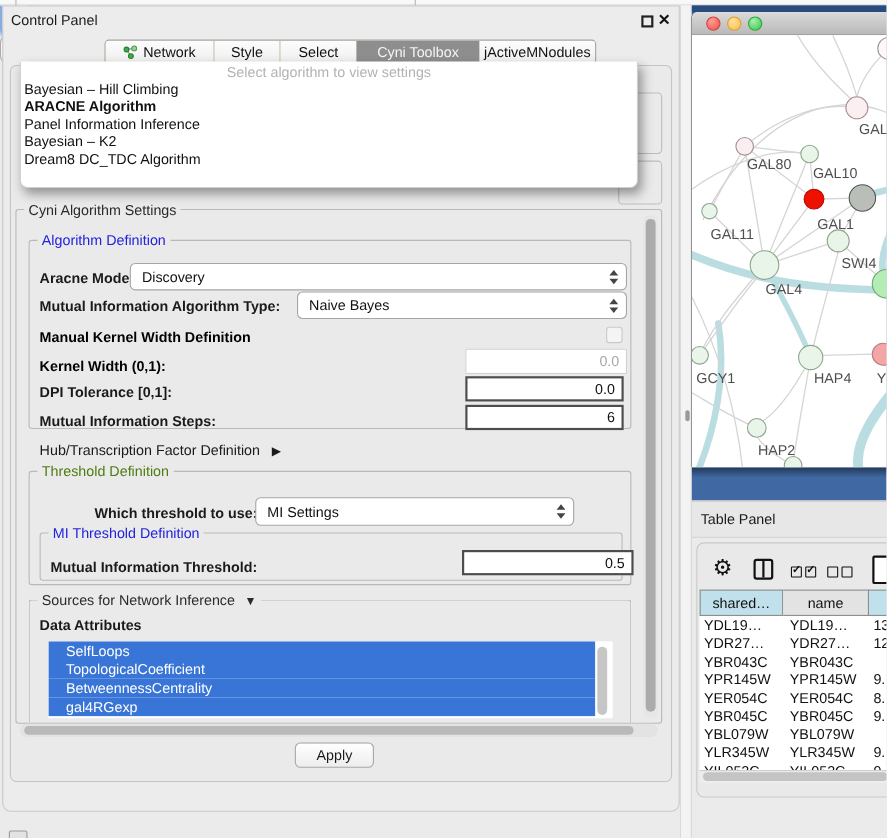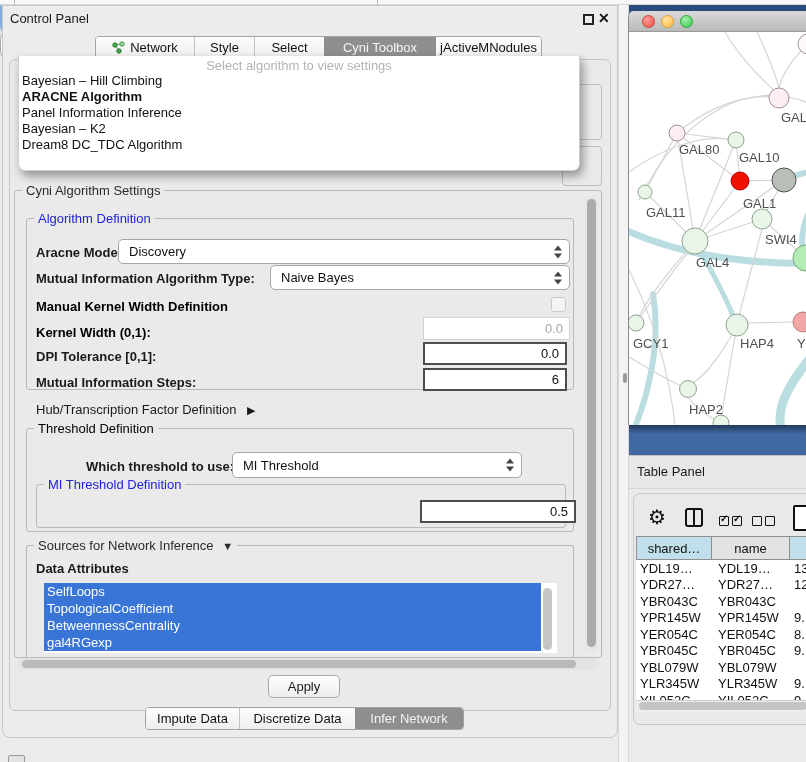--- a/index.html
+++ b/index.html
@@ -30,34 +30,34 @@
   .popup .item{height:16px;line-height:16px;font-size:13px;color:#111;padding-left:3px;white-space:nowrap}
   .popup .item.hl{font-weight:bold}
   
   .frag-grp{position:absolute;border:1px solid #bdbdbd;border-radius:4px;z-index:1}
   .frag-combo1{left:566px;top:96px;width:29px;height:31px;border:2px solid #85aede;border-radius:6px;background:#fbfdff;box-shadow:0 0 4px 1px rgba(96,150,220,.8);z-index:2}
   .frag-combo2{left:542px;top:152px;width:50px;height:28px;border:1px solid #ababab;border-radius:8px;background:#fcfcfc;z-index:2}
   
   .grp{position:absolute;border:1px solid #b9b9b9;border-radius:3px}
   .grp-title{position:absolute;background:#eaeaea;padding:0 4px;font-size:13px;white-space:nowrap}
   .t-blue{color:#2222dd}
-  .t-green{color:#000000}
+  .t-green{color:#4d7c0f}
   .t-dark{color:#2b2b2b}
   
   .combo{position:absolute;background:#fff;border:1px solid #a6a6a6;border-radius:5px;display:flex;align-items:center;padding-left:10px;font-size:13px;color:#111}
   .spin{position:absolute;right:7px;top:50%;transform:translateY(-50%);display:flex;flex-direction:column;align-items:center}
   .spin .up{width:0;height:0;border-left:4px solid transparent;border-right:4px solid transparent;border-bottom:5px solid #444;margin-bottom:3px}
   .spin .dn{width:0;height:0;border-left:4px solid transparent;border-right:4px solid transparent;border-top:5px solid #444}
   
   input.field{position:absolute;background:#fff;text-align:right;padding:0 6px;font-family:"Liberation Sans",sans-serif;font-size:13px;color:#111;border:2px solid #4d4d4d;border-radius:0}
   input.field.off{border:1px solid #d2d2d2;color:#a8a8a8}
   .checkbox{position:absolute;width:15px;height:15px;border:1px solid #c9c9c9;border-radius:3px;background:#f4f4f4}
   
   .attr-list{left:44px;top:583px;width:513px;height:70px;background:#fff;overflow:hidden}
-  .attr-item{height:17px;line-height:17px;background:#3875d7;color:#fff;font-size:13px;padding-left:3px;width:calc(100% - 16px)}
+  .attr-item{height:17px;line-height:17px;background:#3875d7;color:#fff;font-size:13px;padding-left:16px;width:calc(100% - 16px)}
   
   .sb-track-v{position:absolute;background:#e2e2e2;border-radius:5px}
   .sb-thumb{position:absolute;background:#ababab;border-radius:5px}
   .sb-thumb.light{background:#c6c6c6}
   
   .btn{position:absolute;display:flex;align-items:center;justify-content:center;background:linear-gradient(#ffffff,#ededed);border:1px solid #a8a8a8;border-radius:5px;font-size:13px;color:#1a1a1a}
   
   #right{position:absolute;left:618px;top:0;width:212px;height:762px;overflow:hidden}
   .divider{position:absolute;left:0;top:5px;width:11px;height:757px;background:#f3f3f3;border-left:1px solid #d7d7d7;border-right:1px solid #d7d7d7}
   .div-handle{position:absolute;left:4px;top:368px;width:4px;height:10px;background:#9a9a9a;border-radius:2px}
@@ -188,29 +188,30 @@
   <div class="lbl" style="left:36px;top:402px">
     <span>Hub/Transcription Factor Definition</span>
     <span style="font-size:11px;margin-left:7px">▶</span>
   </div>
 
   <div class="grp" style="left:26px;top:428px;width:548px;height:104px"></div>
   <div class="grp-title t-green" style="left:34px;top:421px">Threshold Definition</div>
 
   <div class="lbl b" style="left:86px;top:459px">Which threshold to use:</div>
   <div class="combo" style="left:232px;top:452px;width:290px;height:26px">
-    <span>MI Threshold</span>
+    <span>MI Settings</span>
     <div class="spin">
         <div class="up"></div>
         <div class="dn"></div>
       </div>
   </div>
 
   <div class="grp" style="left:36px;top:484px;width:530px;height:44px"></div>
   <div class="grp-title t-blue" style="left:44px;top:477px">MI Threshold Definition</div>
+  <div class="lbl b" style="left:46px;top:508px">Mutual Information Threshold:</div>
   <input class="field" style="left: 420px; top: 500px; width: 156px; height: 23px;" value="0.5">
 
   <div class="grp" style="left:26px;top:545px;width:548px;height:112px;border-bottom:none;border-radius:3px 3px 0 0"></div>
   <div class="grp-title t-dark" style="left:34px;top:538px">
     <span>Sources for Network Inference</span>
     <span style="font-size:11px;margin-left:5px">▼</span>
   </div>
   <div class="lbl b" style="left:36px;top:561px">Data Attributes</div>
 
   <div class="abs attr-list">
@@ -221,31 +222,20 @@
   </div>
   <div class="sb-thumb light" style="left:543px;top:588px;width:9px;height:62px"></div>
 
   <div class="sb-track-v" style="left:18px;top:658px;width:580px;height:12px;background:#e3e3e3;border-radius:6px"></div>
   <div class="sb-thumb" style="left:22px;top:660px;width:554px;height:8px;background:#b9b9b9"></div>
 
   <div class="btn" style="left:268px;top:675px;width:72px;height:23px">
     <span>Apply</span>
   </div>
 
-  <div class="segbar" style="left:145px;top:707px">
-    <div class="seg" style="width:93px">
-        <span>Impute Data</span>
-      </div>
-    <div class="seg" style="width:116px">
-        <span>Discretize Data</span>
-      </div>
-    <div class="seg sel" style="width:108px">
-        <span>Infer Network</span>
-      </div>
-  </div>
 
   <div class="abs" style="left:8px;top:755px;width:17px;height:12px;border:1px solid #9a9a9a;background:#e3e3e3;border-radius:2px"></div>
 
   <div id="right">
     <div class="divider">
       <div class="div-handle"></div>
     </div>
 
     <div class="bluearea"></div>
     <div class="navy"></div>

